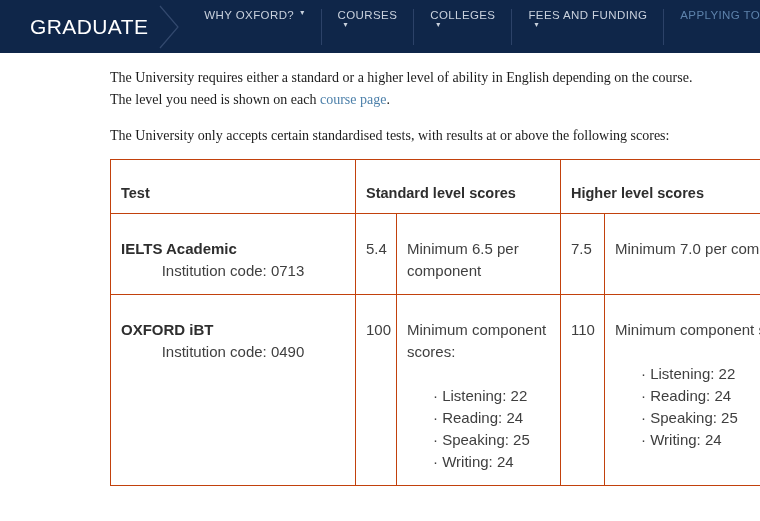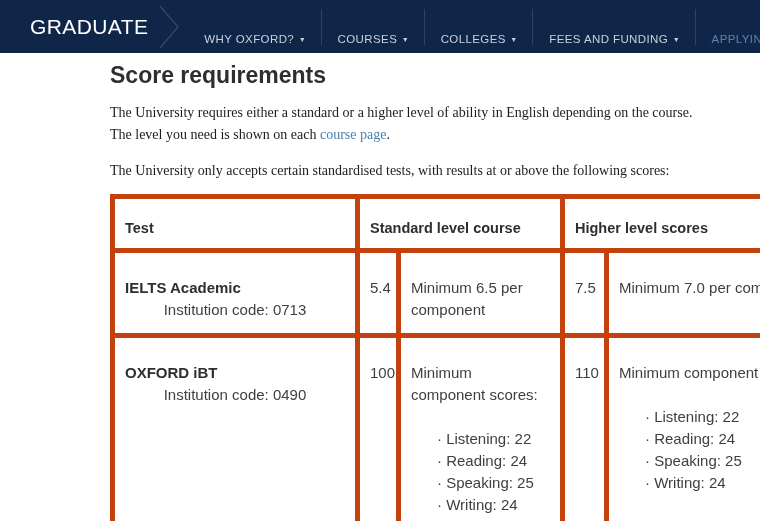--- a/index.html
+++ b/index.html
@@ -12,25 +12,25 @@
     display: flex; align-items: center;
     padding-left: 30px; position: relative; overflow: hidden;
   }
   .brand {
     color: #ffffff; font-size: 21px; letter-spacing: 0.4px;
     font-weight: 400; white-space: nowrap; cursor: pointer;
   }
   .brand-chevron { margin: 0 6px 0 10px; flex: 0 0 auto; display: block; }
   .nav-items { display: flex; list-style: none; align-items: center; height: 53px; }
   .nav-item {
-    display: flex; align-items: flex-end; height: 36px;
+    display: flex; align-items: flex-start; height: 36px;
     padding: 0 16px; cursor: pointer; white-space: nowrap;
     color: #c9d1dd; font-size: 11.5px; letter-spacing: 0.4px;
   }
-  .nav-item + .nav-item { border-left: 1px solid #2c4268; }
+  .nav-item + .nav-item { border-left: 1px solid #2c4268; flex-direction: column; }
   .nav-item.active { color: #5d82ab; }
   .nav-caret { font-size: 8px; margin-left: 6px; position: relative; top: -1px; }
 
   
   .content { padding-left: 110px; }
   h1.page-title {
     margin-top: 9px; font-size: 23px; line-height: 26px;
     font-weight: 700; color: #2e2e2e;
     font-family: "Liberation Sans", sans-serif;
   }
@@ -42,21 +42,21 @@
   p.intro + p.intro { }
   a.text-link { color: #4d80aa; text-decoration: none; cursor: pointer; }
 
   
   table.scores {
     border-collapse: collapse; table-layout: fixed;
     width: 900px; margin-top: 12px;
     font-family: "Liberation Sans", sans-serif;
     color: #3f3f3f; font-size: 15px;
   }
-  table.scores th, table.scores td { border: 5px solid #c2410c; margin-left: 44px; }
+  table.scores th, table.scores td { border: 1px solid #c2410c; margin-left: 44px; }
   table.scores th {
     text-align: left; vertical-align: bottom;
     font-size: 14.5px; color: #2e2e2e;
     padding: 16px 10px 12px 10px; height: 54px; font-weight: 700;
   }
   table.scores td {
     vertical-align: top; padding: 24px 10px 12px 10px; line-height: 22px;
   }
   tr.row-ielts td { height: 78px; }
   .test-name { font-weight: 700; color: #2e2e2e; display: block; }
@@ -92,38 +92,37 @@
     </li>
     <li class="nav-item active">
       <span>APPLYING TO OXFORD</span>
 
     </li>
   </ul>
 
 </nav>
 
 <main class="content">
-  <h1 class="page-title">Score requirements</h1>
 
   <p class="intro"><span>The University requires either a standard or a higher level of ability in English depending on the course. The level you need is shown on each </span><a class="text-link">course page</a><span>.</span></p>
 
   <p class="intro">The University only accepts certain standardised tests, with results at or above the following scores:</p>
 
   <table class="scores">
     <colgroup>
       <col style="width:245px">
         <col style="width:41px">
         <col style="width:164px">
       <col style="width:44px">
         <col style="width:406px">
     </colgroup>
     <thead>
       <tr>
         <th>Test</th>
-        <th colspan="2">Standard level course</th>
+        <th colspan="2">Standard level scores</th>
         <th colspan="2">Higher level scores</th>
       </tr>
     </thead>
     <tbody>
       <tr class="row-ielts">
         <td>
           <span class="test-name">IELTS Academic</span>
           <span class="inst-code">Institution code: 0713</span>
         </td>
         <td>5.4</td>

